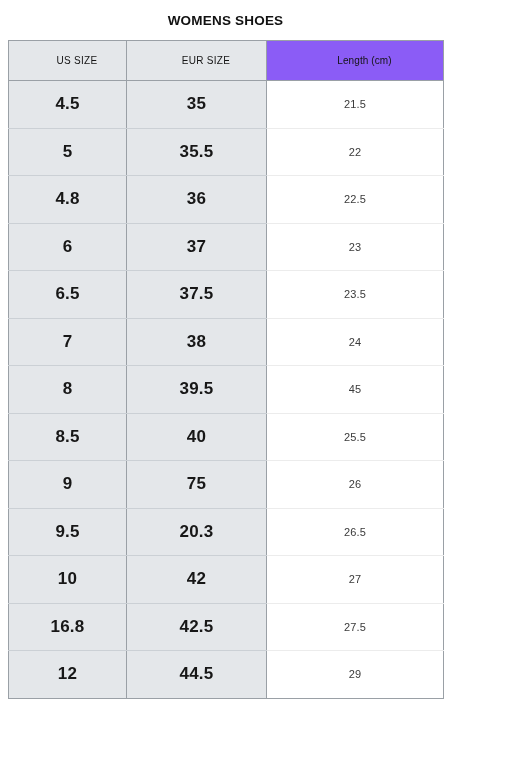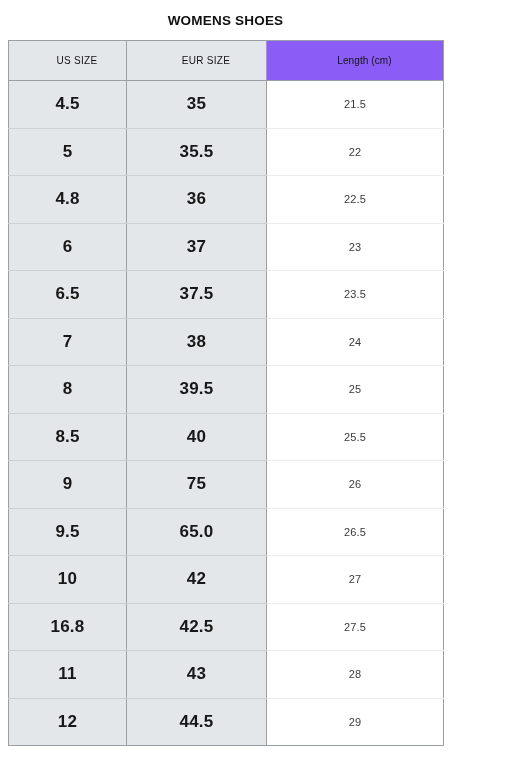--- a/index.html
+++ b/index.html
@@ -157,53 +157,48 @@
           <td class="d-len">23.5</td>
         </tr>
         <tr>
           <td class="d-us">7</td>
           <td class="d-eur">38</td>
           <td class="d-len">24</td>
         </tr>
         <tr>
           <td class="d-us">8</td>
           <td class="d-eur">39.5</td>
-          <td class="d-len">25</td>
+          <td class="d-len">45</td>
         </tr>
         <tr>
           <td class="d-us">8.5</td>
           <td class="d-eur">40</td>
           <td class="d-len">25.5</td>
         </tr>
         <tr>
           <td class="d-us">9</td>
           <td class="d-eur">75</td>
           <td class="d-len">26</td>
         </tr>
         <tr>
           <td class="d-us">9.5</td>
-          <td class="d-eur">65.0</td>
+          <td class="d-eur">20.3</td>
           <td class="d-len">26.5</td>
         </tr>
         <tr>
           <td class="d-us">10</td>
           <td class="d-eur">42</td>
           <td class="d-len">27</td>
         </tr>
         <tr>
           <td class="d-us">16.8</td>
           <td class="d-eur">42.5</td>
           <td class="d-len">27.5</td>
         </tr>
         <tr>
-          <td class="d-us">11</td>
-          <td class="d-eur">43</td>
-          <td class="d-len">28</td>
-        </tr>
-        <tr>
           <td class="d-us">12</td>
           <td class="d-eur">44.5</td>
           <td class="d-len">29</td>
         </tr>
       </tbody>
     </table>
   </div>
 
 </div>
 

